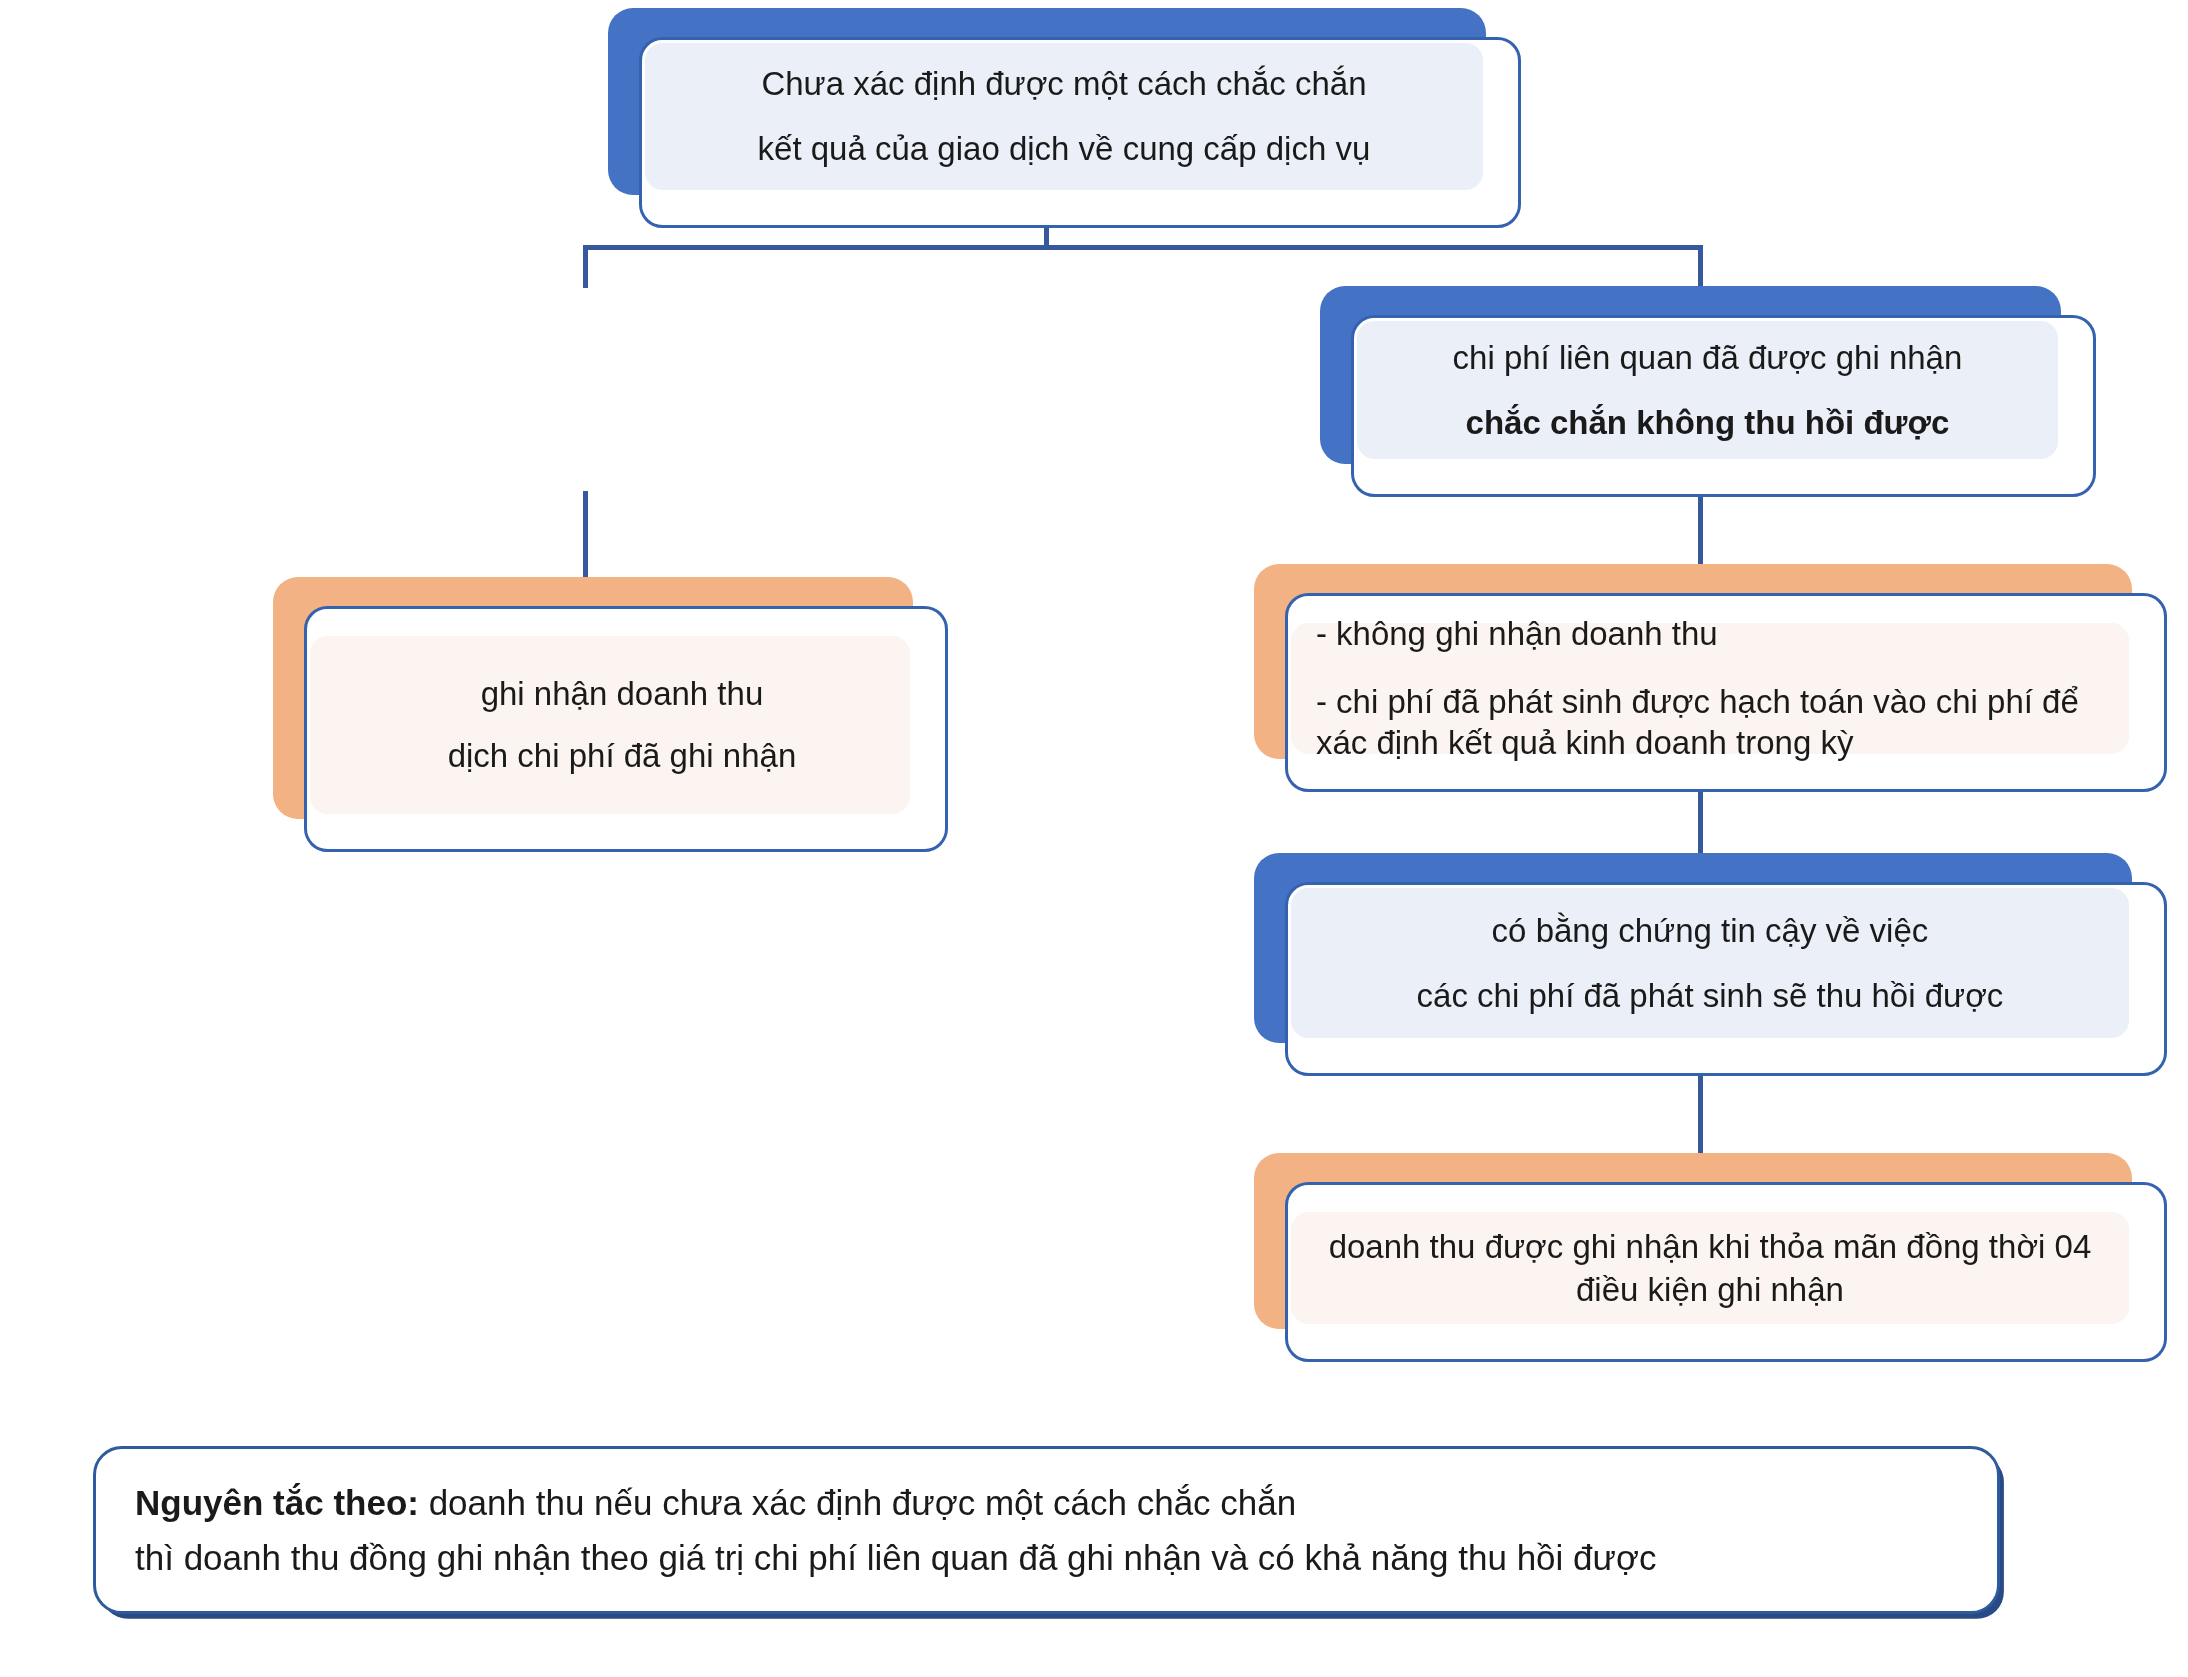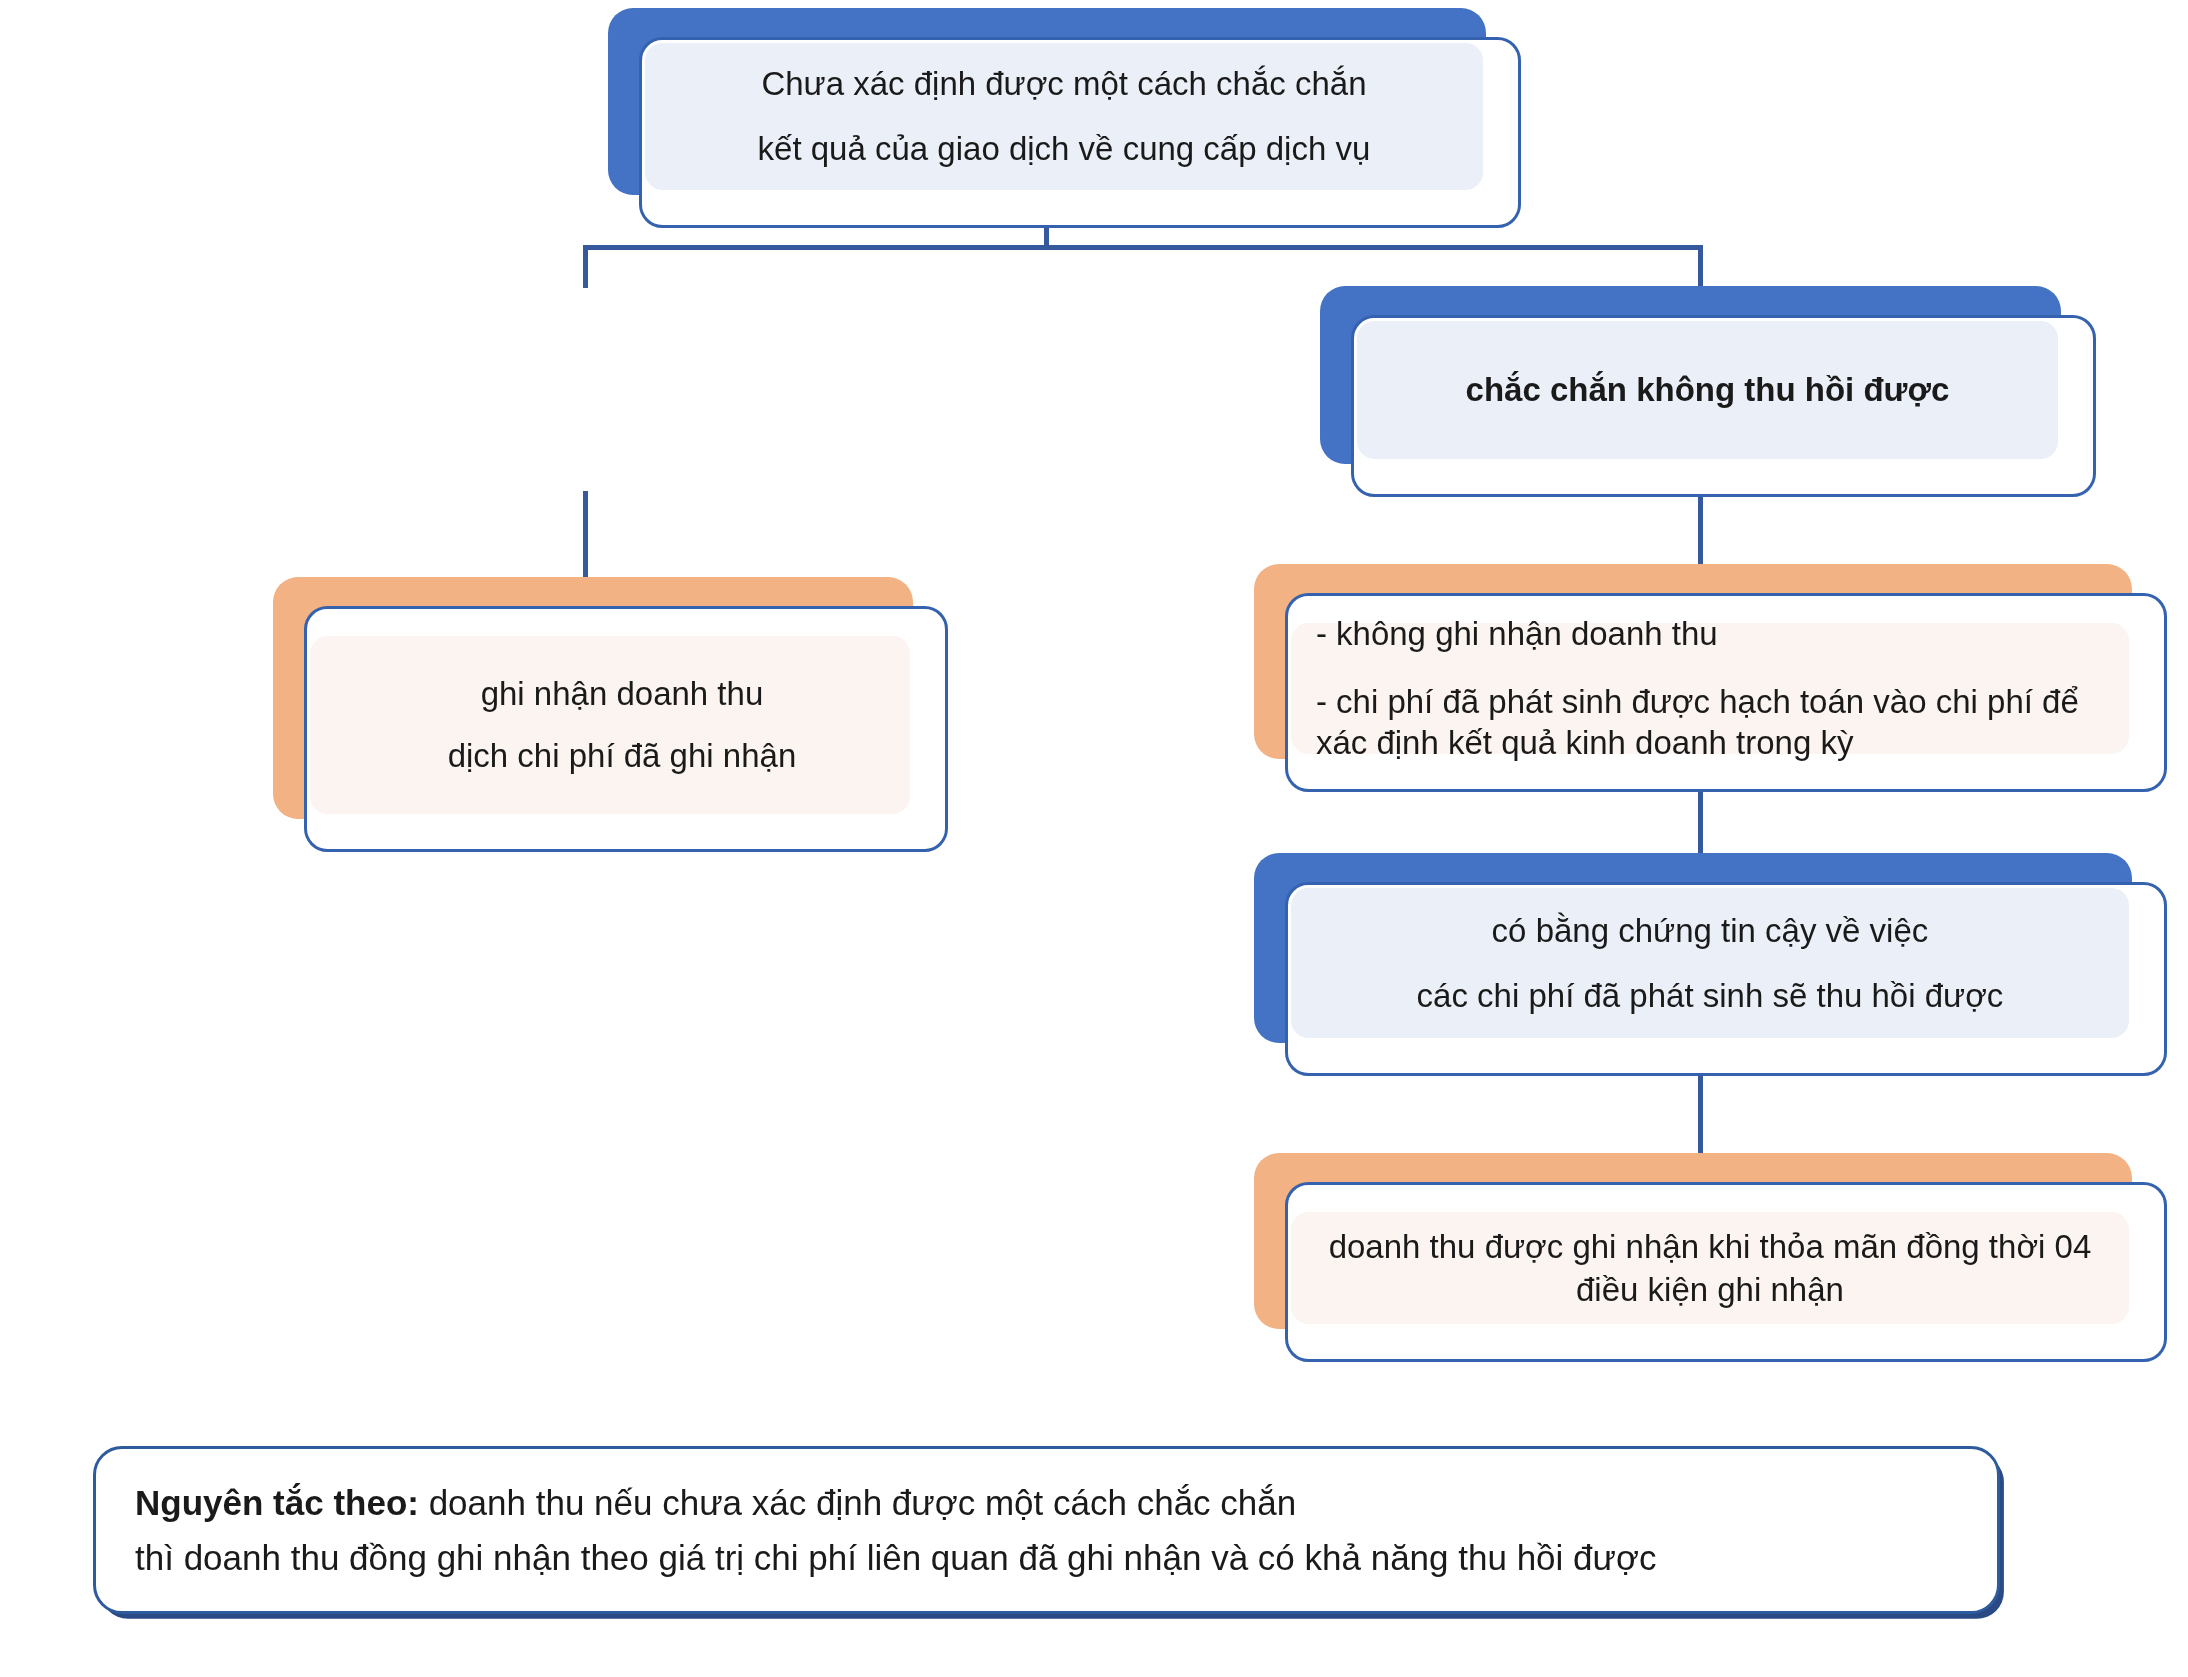--- a/index.html
+++ b/index.html
@@ -108,20 +108,21 @@
         <div class="line">kết quả của giao dịch về cung cấp dịch vụ</div>
       </div>
     </div>
   </div>
 
 
   <div class="node blue" style="left:1320px;top:286px;width:776px;height:211px;">
     <div class="shadow"></div>
     <div class="card">
       <div class="fill">
+        <div class="line">chi phí liên quan đã được ghi nhận</div>
         <div class="line bold">chắc chắn không thu hồi được</div>
       </div>
     </div>
   </div>
 
   <div class="node orange" style="left:273px;top:577px;width:675px;height:275px;">
     <div class="shadow"></div>
     <div class="card">
       <div class="fill lh64">
         <div class="line">ghi nhận doanh thu</div>

